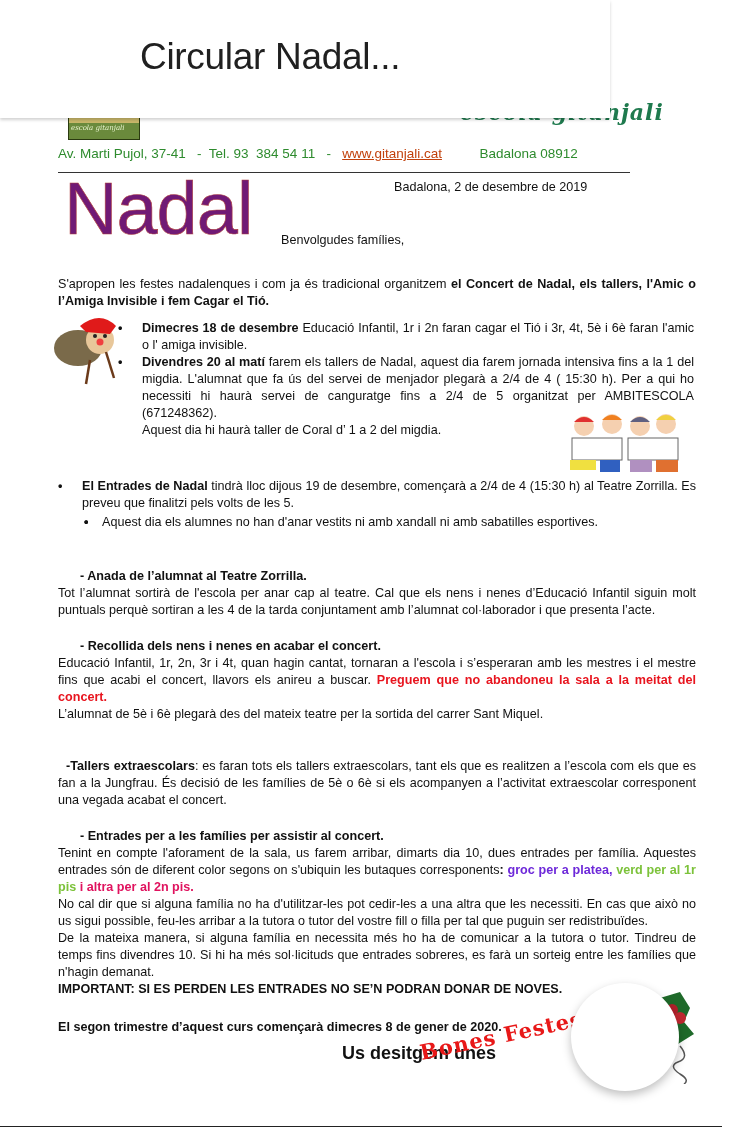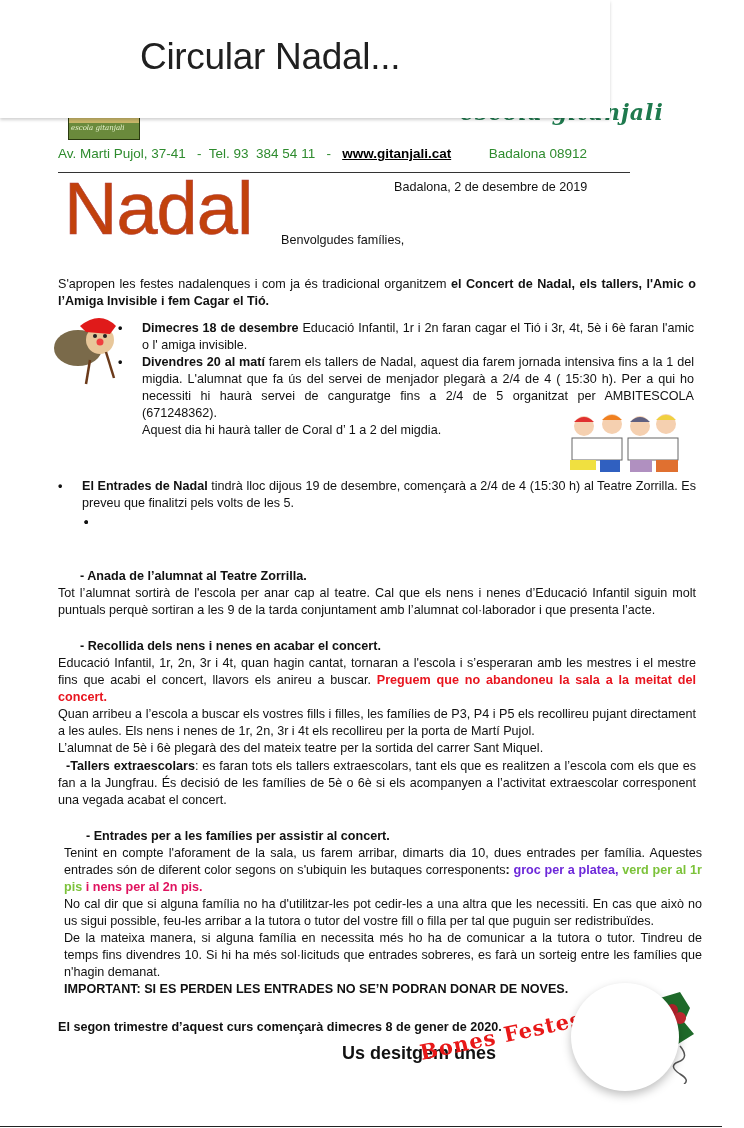--- a/index.html
+++ b/index.html
@@ -34,26 +34,26 @@
     font-family: "DejaVu Serif", serif;
   }
   .logo-right {
     position: absolute; left: 460px; top: 104px; font-size: 22px; color: #1f7a4e;
     font-style: italic; font-family: "DejaVu Serif", serif; font-weight: bold;
     letter-spacing: 1px;
   }
   .address {
     position: absolute; left: 58px; top: 145px; font-size: 13.5px; color: #2e8b2e; white-space: pre;
   }
-  .address a { color: #000000; text-decoration: underline; font-weight: bold; }
+  .address a { color: #c2410c; text-decoration: underline; }
   .rule { position: absolute; left: 58px; width: 572px; border-top: 1px solid #333; }
   .dateline { position: absolute; left: 394px; top: 179px; font-size: 12.6px; }
   .nadal-word {
     position: absolute; left: 64px; top: 172px; font-size: 74px; line-height: 74px;
-    color: #c2410c; -webkit-text-stroke: 0.6px #b04040;
+    color: #701a75; -webkit-text-stroke: 0.6px #b04040;
     font-family: "Liberation Sans", sans-serif; letter-spacing: -1px;
   }
   .greeting { position: absolute; left: 281px; top: 232px; font-size: 12.6px; }
   .p { position: absolute; left: 58px; width: 638px; text-align: justify; }
   .b { font-weight: bold; }
   .red { color: #e8141e; font-weight: bold; }
   .yel { color: #6d28d9; font-weight: bold; }
   .grn { color: #7cc23a; font-weight: bold; }
   .pink { color: #e0125e; font-weight: bold; }
   ul.bl { margin: 0; padding: 0; list-style: none; }
@@ -131,45 +131,44 @@
     <rect x="34" y="48" width="20" height="12" fill="#3060c0"></rect>
     <rect x="64" y="48" width="22" height="12" fill="#b090c0"></rect>
     <rect x="90" y="48" width="22" height="12" fill="#e07030"></rect>
   </svg>
 
   <div class="p" style="top:478px;">
     <ul class="bl" style="padding-left:24px;">
       <li><span class="dot">•</span><span class="b">El Entrades de Nadal</span><span> tindrà lloc dijous 19 de desembre, començarà a 2/4 de 4 (15:30 h) al Teatre Zorrilla. Es preveu que finalitzi pels volts de les 5.</span>
         <ul class="bl" style="padding-left:20px; margin-top:2px;">
           <li style="margin-bottom:2px;"><span class="dot" style="left:-18px;">•</span></li>
-          <li><span class="dot" style="left:-18px;">•</span></li>
+          <li><span class="dot" style="left:-18px;">•</span><span>Aquest dia els alumnes no han d'anar vestits ni amb xandall ni amb sabatilles esportives.</span></li>
         </ul>
       </li>
     </ul>
   </div>
 
   <div class="p" style="top:568px;">
     <div class="b" style="padding-left:22px;">- Anada de l’alumnat  al Teatre Zorrilla.</div>
-    <div>Tot l’alumnat sortirà de l'escola per anar cap al teatre. Cal que els nens i nenes d’Educació Infantil siguin molt puntuals perquè sortiran a les 9 de la tarda conjuntament amb l’alumnat col·laborador i que presenta l’acte.</div>
+    <div>Tot l’alumnat sortirà de l'escola per anar cap al teatre. Cal que els nens i nenes d’Educació Infantil siguin molt puntuals perquè sortiran a les 4 de la tarda conjuntament amb l’alumnat col·laborador i que presenta l’acte.</div>
   </div>
 
   <div class="p" style="top:638px;">
     <div class="b" style="padding-left:22px;">- Recollida dels nens i nenes en acabar el concert.</div>
     <div><span>Educació Infantil, 1r, 2n, 3r i 4t, quan hagin cantat, tornaran a l'escola i s’esperaran amb les mestres i el mestre fins que acabi el concert, llavors els anireu a buscar. </span><span class="red">Preguem que no abandoneu la sala a la meitat del concert.</span></div>
-    <div>Quan arribeu a l’escola a buscar els vostres fills i filles, les famílies de P3, P4 i P5  els recollireu pujant directament a les aules. Els nens i nenes de 1r, 2n, 3r i 4t els recollireu per la porta de Martí Pujol.</div>
     <div>L’alumnat de 5è i 6è plegarà des del mateix teatre per la sortida del carrer Sant Miquel.</div>
   </div>
 
   <div class="p" style="top:758px;">
     <span style="padding-left:8px;" class="b">-Tallers extraescolars</span><span>: es faran tots els tallers extraescolars, tant els que es realitzen a l’escola com els que es fan a la Jungfrau. És decisió de les famílies de 5è o 6è si els acompanyen a l’activitat extraescolar corresponent una vegada acabat el concert.</span>
   </div>
 
-  <div class="p" style="top:828px;margin-left:6px;">
+  <div class="p" style="top:828px;">
     <div class="b" style="padding-left:22px;">- Entrades per a les famílies per assistir al concert.</div>
-    <div><span>Tenint en compte l'aforament de la sala, us farem arribar, dimarts dia 10, dues entrades per família. Aquestes entrades són de diferent color segons on s'ubiquin les butaques corresponents</span><span class="b">: </span><span class="yel">groc per a platea,</span><span class="grn"> verd per al 1r pis</span><span class="pink">  i nens per al 2n pis.</span></div>
+    <div><span>Tenint en compte l'aforament de la sala, us farem arribar, dimarts dia 10, dues entrades per família. Aquestes entrades són de diferent color segons on s'ubiquin les butaques corresponents</span><span class="b">: </span><span class="yel">groc per a platea,</span><span class="grn"> verd per al 1r pis</span><span class="pink">  i altra per al 2n pis.</span></div>
     <div>No cal dir que si alguna família no ha d'utilitzar-les pot cedir-les a una altra que les necessiti. En cas que això no us sigui possible, feu-les arribar a la tutora o tutor del vostre fill o filla per tal que puguin ser redistribuïdes.</div>
     <div>De la mateixa manera, si alguna família en necessita més ho ha de comunicar a la tutora o tutor. Tindreu de temps fins divendres 10. Si hi ha més sol·licituds que entrades sobreres, es farà un sorteig entre les famílies que n'hagin demanat.</div>
     <div class="b">IMPORTANT: SI ES PERDEN LES ENTRADES NO SE’N PODRAN DONAR DE NOVES.</div>
   </div>
 
   <div class="p b" style="top:1019px;">El segon trimestre d’aquest curs començarà dimecres 8 de gener de 2020.</div>
   <div class="b" style="position:absolute; left:342px; top:1045px; font-size:18px;">Us desitgem unes</div>
   <div class="bones">Bones Festes</div>
 
   <svg class="holly" viewBox="0 0 50 96">

